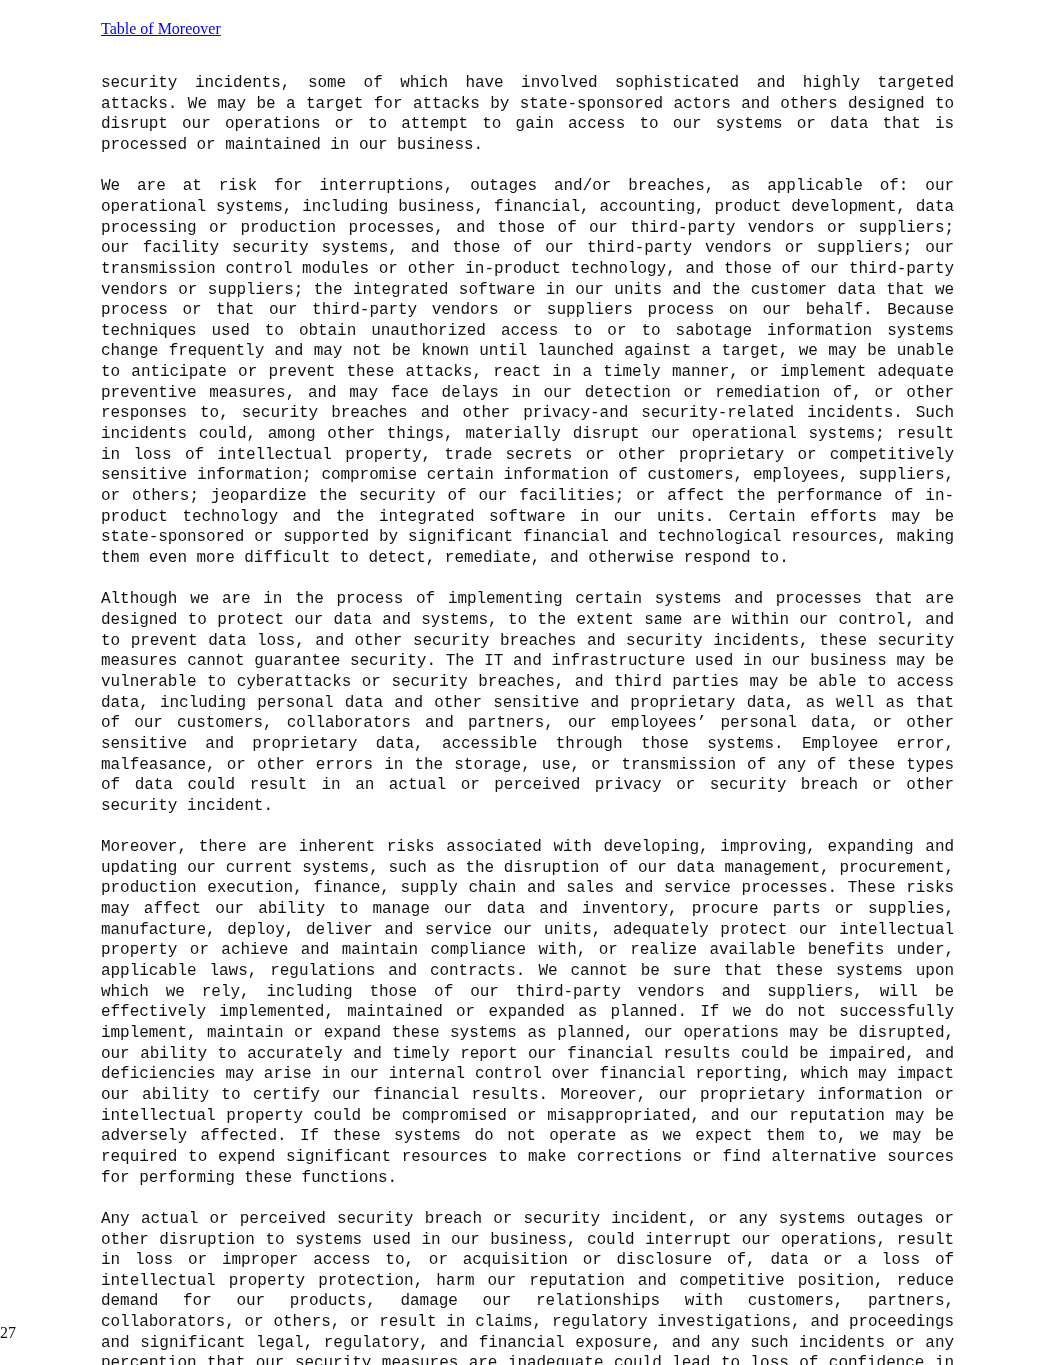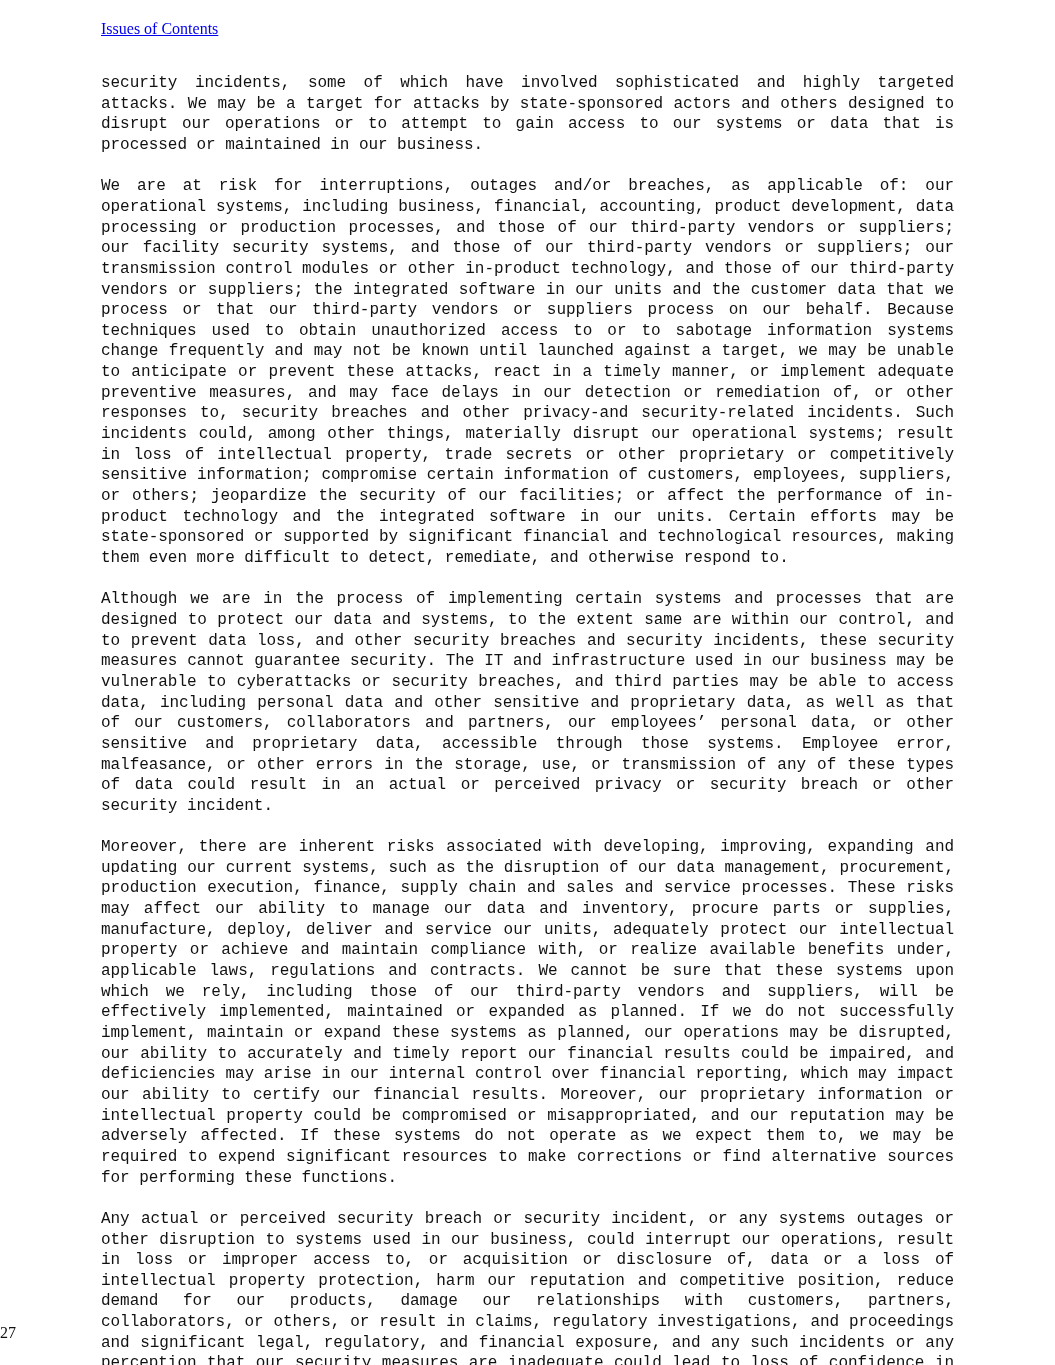--- a/index.html
+++ b/index.html
@@ -55,21 +55,21 @@
       top: 1323px;
       text-align: left;
       font-size: 16px;
       line-height: 20px;
     }
   </style>
 </head>
 <body>
 
 <div class="page">
-  <a class="toc-link">Issues of Contents</a>
+  <a class="toc-link">Table of Moreover</a>
 
   <div class="body-text">
     <p class="para">security incidents, some of which have involved sophisticated and highly targeted attacks. We may be a target for attacks by state-sponsored actors and others designed to disrupt our operations or to attempt to gain access to our systems or data that is processed or maintained in our business.</p>
     <p class="para">We are at risk for interruptions, outages and/or breaches, as applicable of: our operational systems, including business, financial, accounting, product development, data processing or production processes, and those of our third-party vendors or suppliers; our facility security systems, and those of our third-party vendors or suppliers; our transmission control modules or other in-product technology, and those of our third-party vendors or suppliers; the integrated software in our units and the customer data that we process or that our third-party vendors or suppliers process on our behalf. Because techniques used to obtain unauthorized access to or to sabotage information systems change frequently and may not be known until launched against a target, we may be unable to anticipate or prevent these attacks, react in a timely manner, or implement adequate preventive measures, and may face delays in our detection or remediation of, or other responses to, security breaches and other privacy-and security-related incidents. Such incidents could, among other things, materially disrupt our operational systems; result in loss of intellectual property, trade secrets or other proprietary or competitively sensitive information; compromise certain information of customers, employees, suppliers, or others; jeopardize the security of our facilities; or affect the performance of in-product technology and the integrated software in our units. Certain efforts may be state-sponsored or supported by significant financial and technological resources, making them even more difficult to detect, remediate, and otherwise respond to.</p>
     <p class="para">Although we are in the process of implementing certain systems and processes that are designed to protect our data and systems, to the extent same are within our control, and to prevent data loss, and other security breaches and security incidents, these security measures cannot guarantee security. The IT and infrastructure used in our business may be vulnerable to cyberattacks or security breaches, and third parties may be able to access data, including personal data and other sensitive and proprietary data, as well as that of our customers, collaborators and partners, our employees’ personal data, or other sensitive and proprietary data, accessible through those systems. Employee error, malfeasance, or other errors in the storage, use, or transmission of any of these types of data could result in an actual or perceived privacy or security breach or other security incident.</p>
     <p class="para">Moreover, there are inherent risks associated with developing, improving, expanding and updating our current systems, such as the disruption of our data management, procurement, production execution, finance, supply chain and sales and service processes. These risks may affect our ability to manage our data and inventory, procure parts or supplies, manufacture, deploy, deliver and service our units, adequately protect our intellectual property or achieve and maintain compliance with, or realize available benefits under, applicable laws, regulations and contracts. We cannot be sure that these systems upon which we rely, including those of our third-party vendors and suppliers, will be effectively implemented, maintained or expanded as planned. If we do not successfully implement, maintain or expand these systems as planned, our operations may be disrupted, our ability to accurately and timely report our financial results could be impaired, and deficiencies may arise in our internal control over financial reporting, which may impact our ability to certify our financial results. Moreover, our proprietary information or intellectual property could be compromised or misappropriated, and our reputation may be adversely affected. If these systems do not operate as we expect them to, we may be required to expend significant resources to make corrections or find alternative sources for performing these functions.</p>
     <p class="para">Any actual or perceived security breach or security incident, or any systems outages or other disruption to systems used in our business, could interrupt our operations, result in loss or improper access to, or acquisition or disclosure of, data or a loss of intellectual property protection, harm our reputation and competitive position, reduce demand for our products, damage our relationships with customers, partners, collaborators, or others, or result in claims, regulatory investigations, and proceedings and significant legal, regulatory, and financial exposure, and any such incidents or any perception that our security measures are inadequate could lead to loss of confidence in us and harm to our reputation, any of which could adversely affect our business, financial condition, and results of operations. Any actual or perceived breach of privacy or security, or other security incident, impacting any entities with which we share or disclose data (including, for example, our third-party technology providers) could have similar effects. We expect to incur significant costs in connection with our efforts to detect and prevent privacy and security breaches and other privacy- and security-related incidents, and may face increased costs and be required to expend substantial resources in the event of an actual or perceived privacy or security breach or other security incident.</p>
     <p class="heading">Issues in the development and use of artificial intelligence (“AI”) may result in reputational harm or liability, and failure to introduce new and innovative products that have AI capabilities could put us at a competitive disadvantage</p>
   </div>
 </div>

